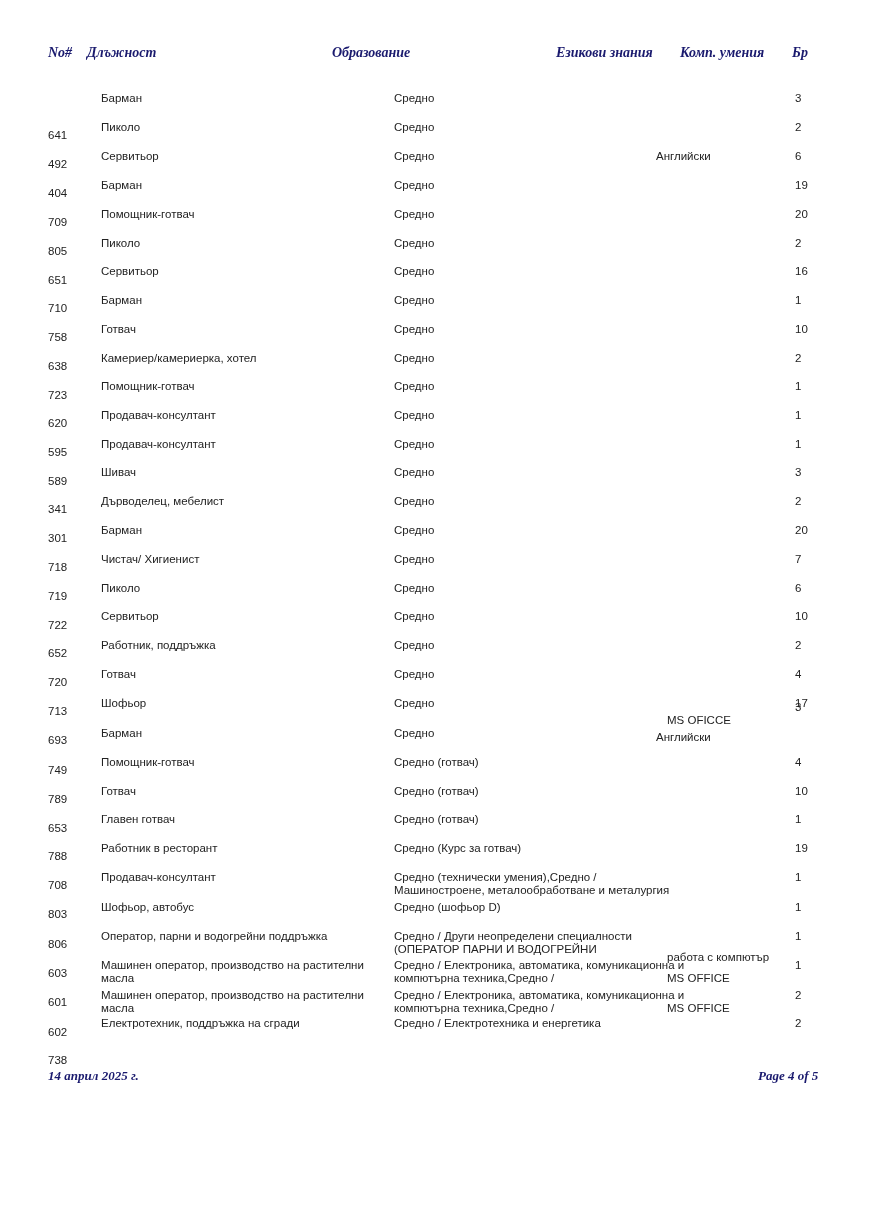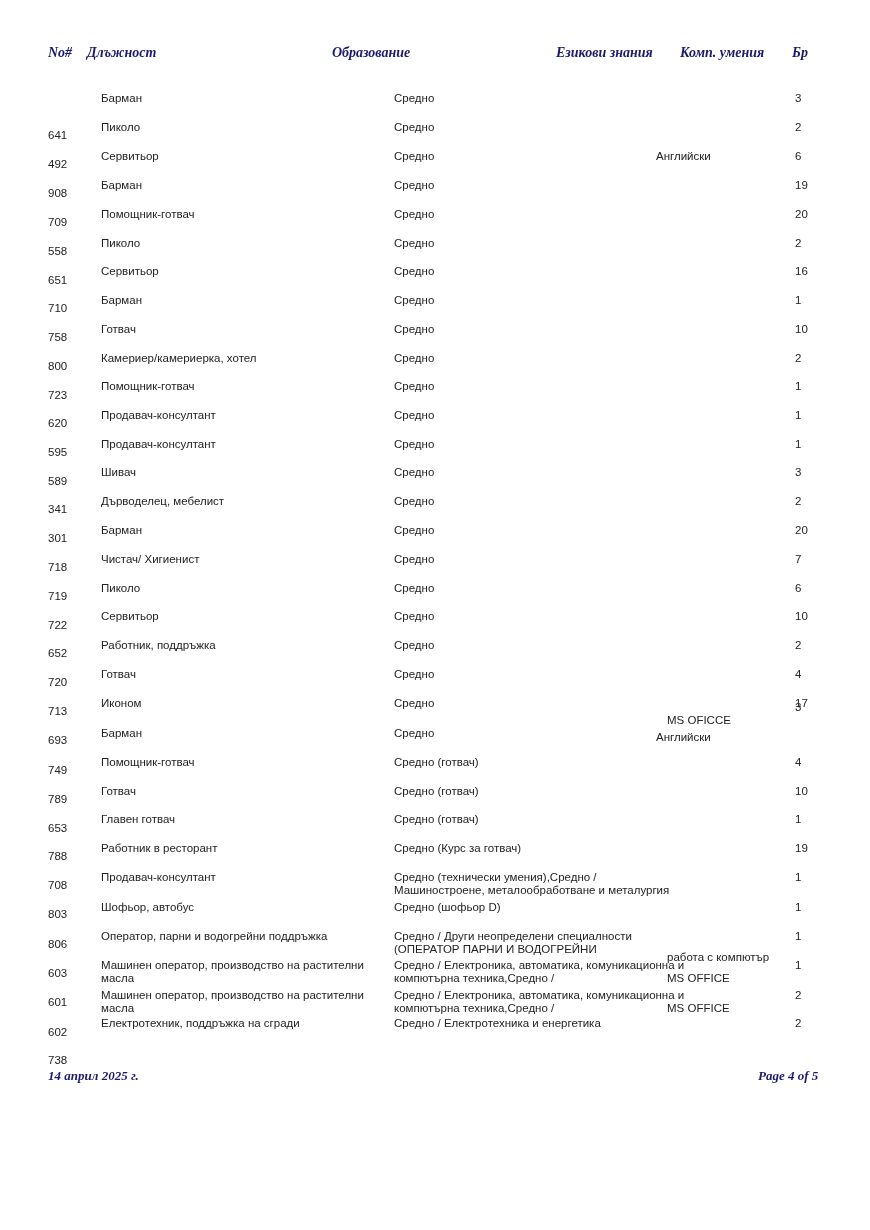--- a/index.html
+++ b/index.html
@@ -37,34 +37,34 @@
       <span class="cell c-edu">Средно</span>
       <span class="cell c-cnt">3</span>
     </div>
     <div class="row" style="top: 121px;">
       <span class="cell c-no">492</span>
       <span class="cell c-pos">Пиколо</span>
       <span class="cell c-edu">Средно</span>
       <span class="cell c-cnt">2</span>
     </div>
     <div class="row" style="top: 150px;">
-      <span class="cell c-no">908</span>
+      <span class="cell c-no">404</span>
       <span class="cell c-pos">Сервитьор</span>
       <span class="cell c-edu">Средно</span>
       <span class="cell c-lang">Английски</span>
       <span class="cell c-cnt">6</span>
     </div>
     <div class="row" style="top: 179px;">
       <span class="cell c-no">709</span>
       <span class="cell c-pos">Барман</span>
       <span class="cell c-edu">Средно</span>
       <span class="cell c-cnt">19</span>
     </div>
     <div class="row" style="top: 208px;">
-      <span class="cell c-no">558</span>
+      <span class="cell c-no">805</span>
       <span class="cell c-pos">Помощник-готвач</span>
       <span class="cell c-edu">Средно</span>
       <span class="cell c-cnt">20</span>
     </div>
     <div class="row" style="top: 237px;">
       <span class="cell c-no">651</span>
       <span class="cell c-pos">Пиколо</span>
       <span class="cell c-edu">Средно</span>
       <span class="cell c-cnt">2</span>
     </div>
@@ -74,21 +74,21 @@
       <span class="cell c-edu">Средно</span>
       <span class="cell c-cnt">16</span>
     </div>
     <div class="row" style="top: 294px;">
       <span class="cell c-no">758</span>
       <span class="cell c-pos">Барман</span>
       <span class="cell c-edu">Средно</span>
       <span class="cell c-cnt">1</span>
     </div>
     <div class="row" style="top: 323px;">
-      <span class="cell c-no">800</span>
+      <span class="cell c-no">638</span>
       <span class="cell c-pos">Готвач</span>
       <span class="cell c-edu">Средно</span>
       <span class="cell c-cnt">10</span>
     </div>
     <div class="row" style="top: 352px;">
       <span class="cell c-no">723</span>
       <span class="cell c-pos">Камериер/камериерка, хотел</span>
       <span class="cell c-edu">Средно</span>
       <span class="cell c-cnt">2</span>
     </div>
@@ -153,21 +153,21 @@
       <span class="cell c-cnt">2</span>
     </div>
     <div class="row" style="top: 668px;">
       <span class="cell c-no">713</span>
       <span class="cell c-pos">Готвач</span>
       <span class="cell c-edu">Средно</span>
       <span class="cell c-cnt">4</span>
     </div>
     <div class="row" style="top: 697px;">
       <span class="cell c-no">693</span>
-      <span class="cell c-pos">Иконом</span>
+      <span class="cell c-pos">Шофьор</span>
       <span class="cell c-edu">Средно</span>
       <span class="cell c-cnt">17</span>
     </div>
     <div class="row" style="top: 727px;">
       <span class="cell c-no">749</span>
       <span class="cell c-pos">Барман</span>
       <span class="cell c-edu">Средно</span>
       <span class="cell c-lang" style="top:4px">Английски</span>
       <span class="cell c-comp" style="top:-13px">MS OFICCE</span>
       <span class="cell c-cnt" style="top:-26px">3</span>

